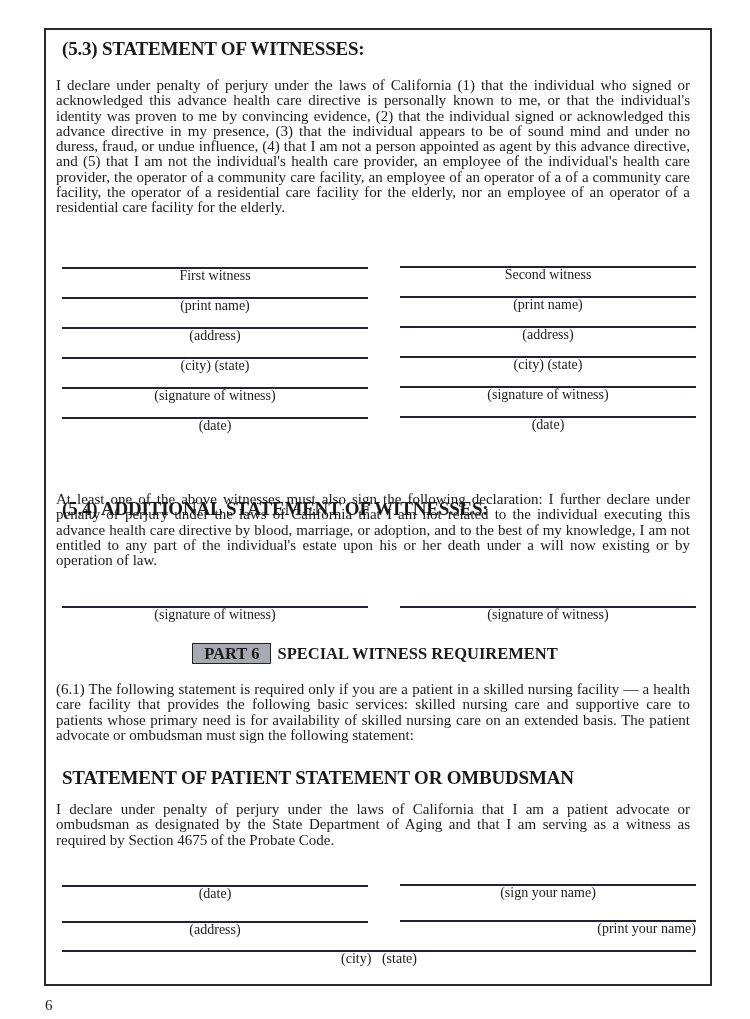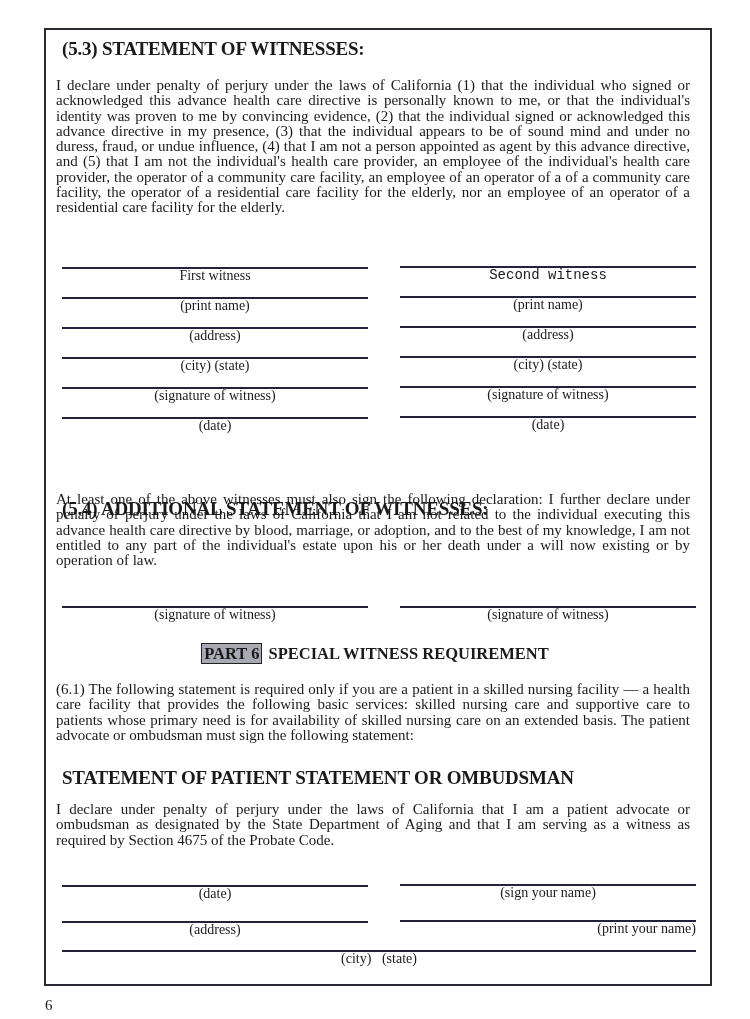--- a/index.html
+++ b/index.html
@@ -14,21 +14,21 @@
   }
   .abs { position: absolute; }
   .heading { font-weight: bold; font-size: 19px; letter-spacing: -0.2px; }
   .para {
     position: absolute; left: 56px; width: 634px; font-size: 15px; line-height: 15.3px;
     text-align: justify; text-align-last: left;
   }
   .line { position: absolute; height: 1.5px; background: #22223a; }
   .lbl { position: absolute; font-size: 14px; text-align: center; }
   .part6 { position: absolute; left: 0; width: 750px; top: 644px; text-align: center; font-weight: bold; font-size: 16.5px; }
-  .part6 .box { background: #a9a9b4; border: 1.5px solid #222; padding: 0 2px; margin-right: 6px; }
+  .part6 .box { background: #a9a9b4; border: 1.5px solid #222; padding: 0 11px; margin-right: 6px; }
   .pagenum { position: absolute; left: 45px; top: 997px; font-size: 15px; }
 </style>
 </head>
 <body>
 
 <div class="frame"></div>
 
 <div class="abs heading" style="left:62px; top:38px;">(5.3) STATEMENT OF WITNESSES:</div>
 <div class="para" style="top:78px;">I declare under penalty of perjury under the laws of California (1) that the individual who signed or acknowledged this advance health care directive is personally known to me, or that the individual's identity was proven to me by convincing evidence, (2) that the individual signed or acknowledged this advance directive in my presence, (3) that the individual appears to be of sound mind and under no duress, fraud, or undue influence, (4) that I am not a person appointed as agent by this advance directive, and (5) that I am not the individual's health care provider, an employee of the individual's health care provider, the operator of a community care facility, an employee of an operator of a of a community care facility, the operator of a residential care facility for the elderly, nor an employee of an operator of a residential care facility for the elderly.</div>
 
@@ -39,21 +39,21 @@
 <div class="line" style="left:62px; width:306px; top:327px;"></div>
 <div class="lbl" style="left:62px; width:306px; top:328px;">(address)</div>
 <div class="line" style="left:62px; width:306px; top:357px;"></div>
 <div class="lbl" style="left:62px; width:306px; top:358px;">(city) (state)</div>
 <div class="line" style="left:62px; width:306px; top:387px;"></div>
 <div class="lbl" style="left:62px; width:306px; top:388px;">(signature of witness)</div>
 <div class="line" style="left:62px; width:306px; top:417px;"></div>
 <div class="lbl" style="left:62px; width:306px; top:418px;">(date)</div>
 
 <div class="line" style="left:400px; width:296px; top:266px;"></div>
-<div class="lbl" style="left:400px; width:296px; top:267px;font-family:Liberation Mono, monospace;">Second witness</div>
+<div class="lbl" style="left:400px; width:296px; top:267px;">Second witness</div>
 <div class="line" style="left:400px; width:296px; top:296px;"></div>
 <div class="lbl" style="left:400px; width:296px; top:297px;">(print name)</div>
 <div class="line" style="left:400px; width:296px; top:326px;"></div>
 <div class="lbl" style="left:400px; width:296px; top:327px;">(address)</div>
 <div class="line" style="left:400px; width:296px; top:356px;"></div>
 <div class="lbl" style="left:400px; width:296px; top:357px;">(city) (state)</div>
 <div class="line" style="left:400px; width:296px; top:386px;"></div>
 <div class="lbl" style="left:400px; width:296px; top:387px;">(signature of witness)</div>
 <div class="line" style="left:400px; width:296px; top:416px;"></div>
 <div class="lbl" style="left:400px; width:296px; top:417px;">(date)</div>

